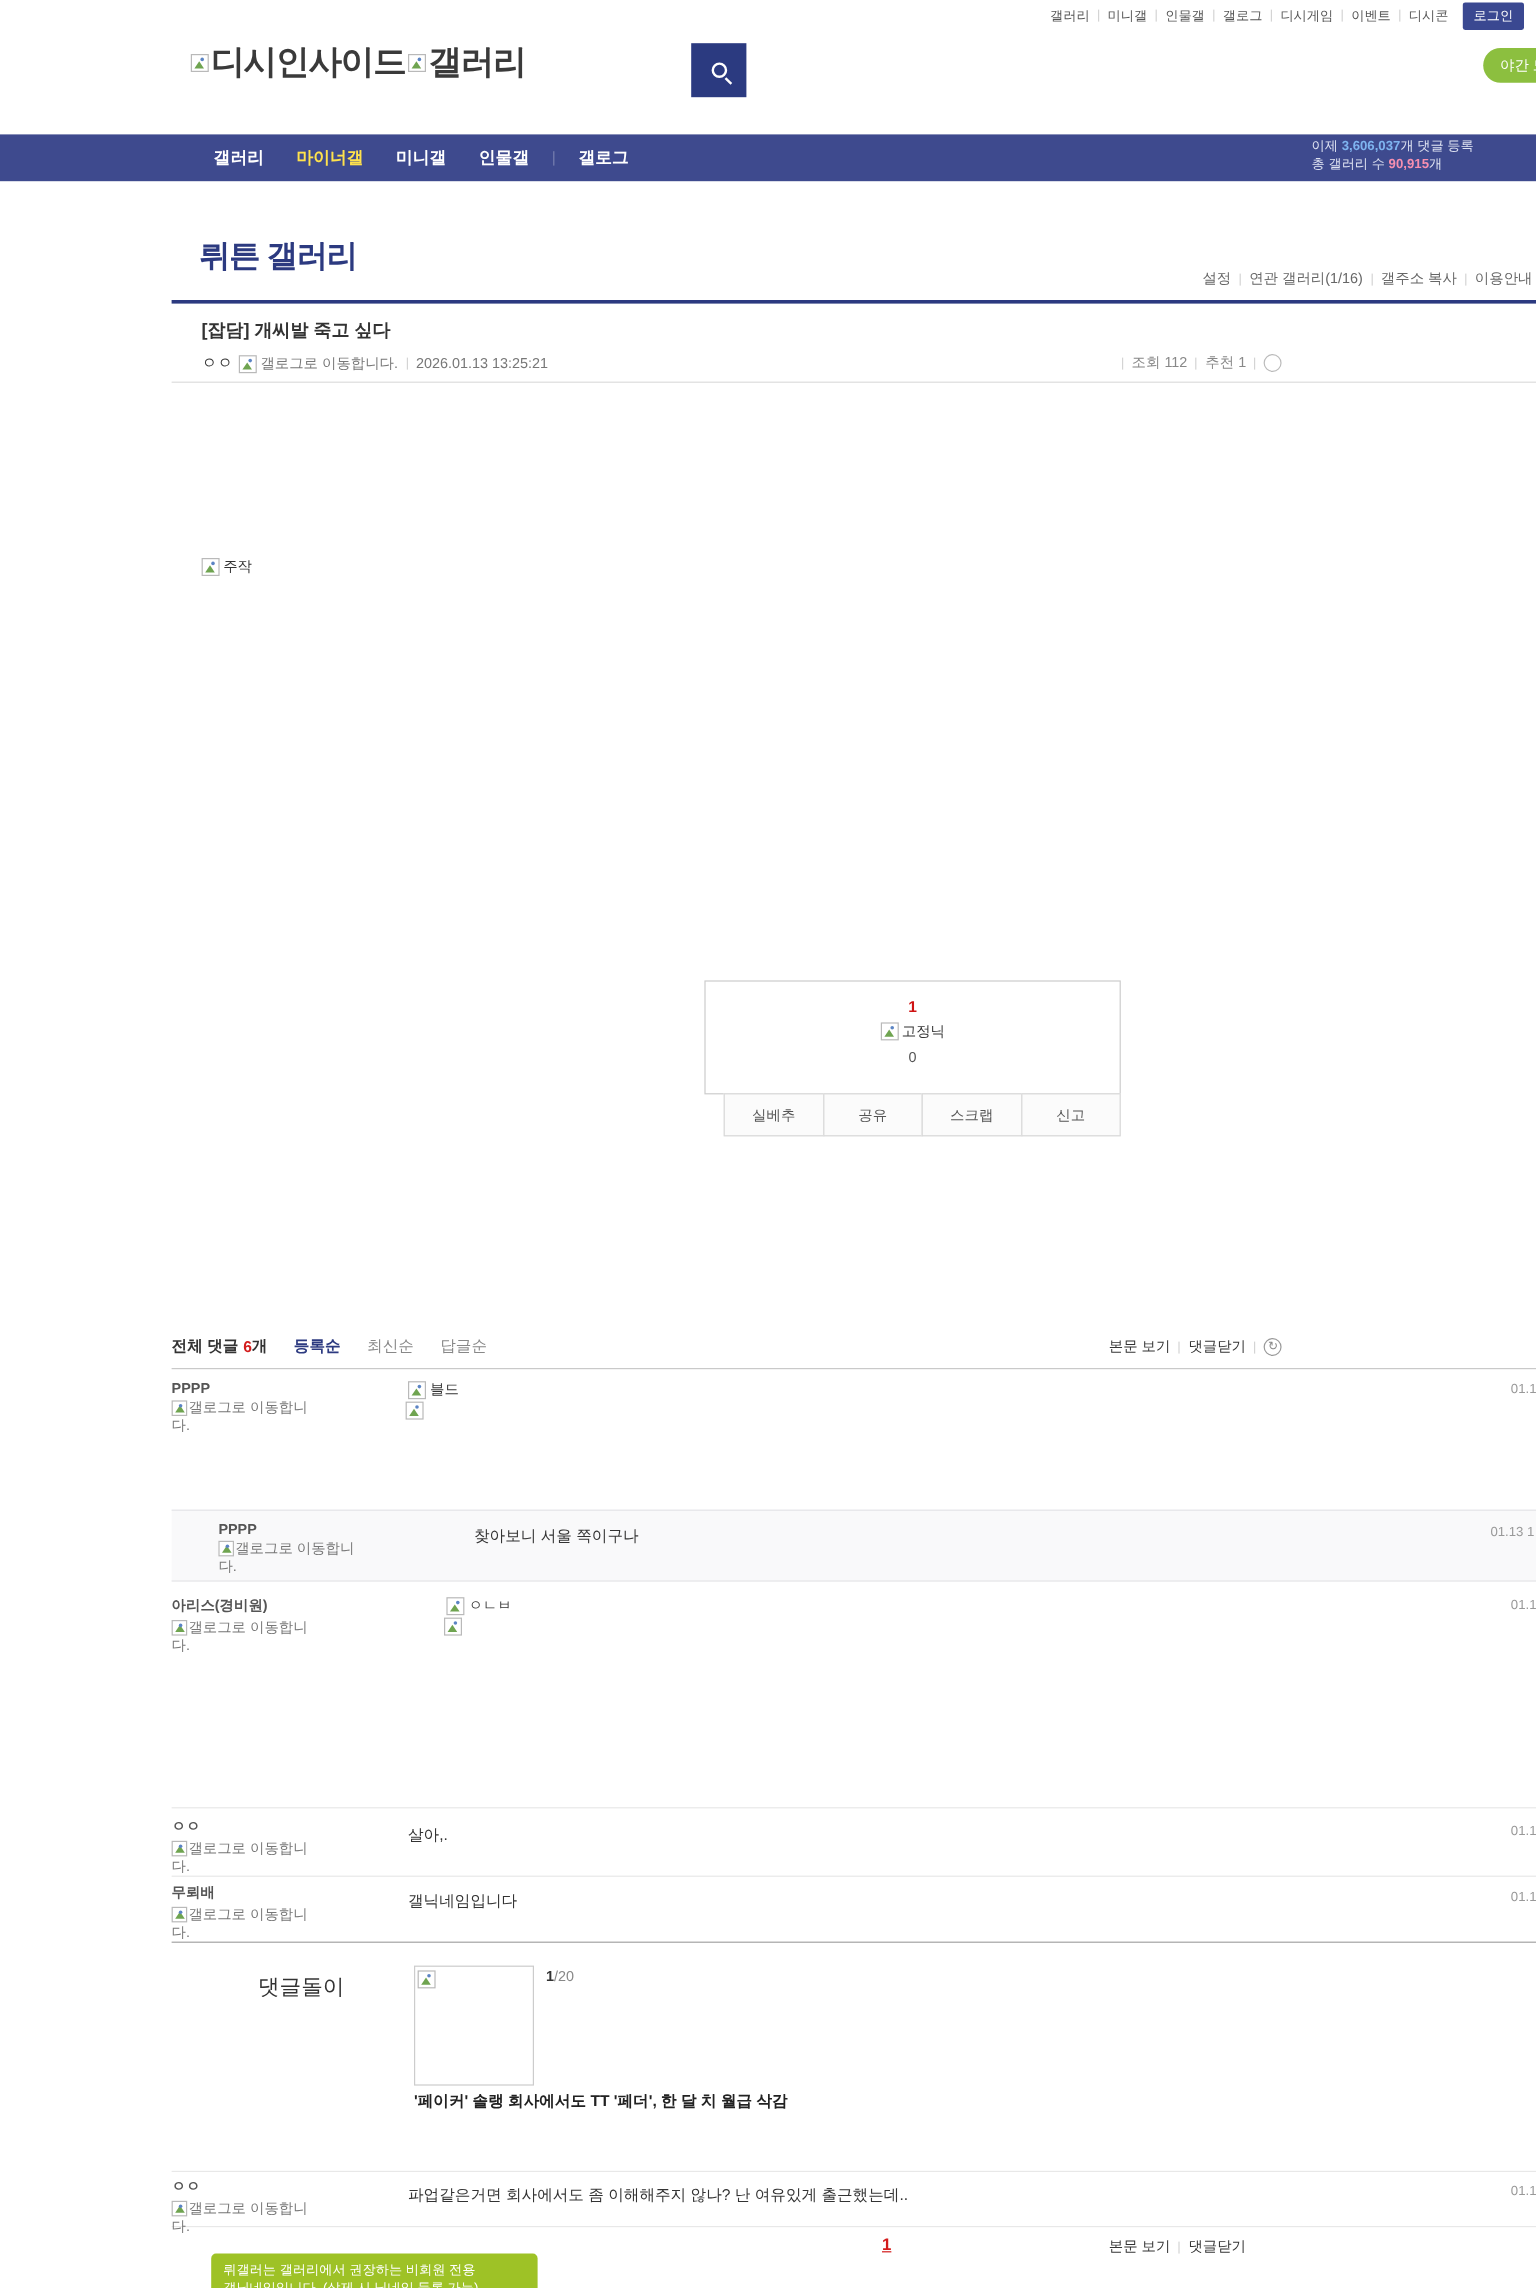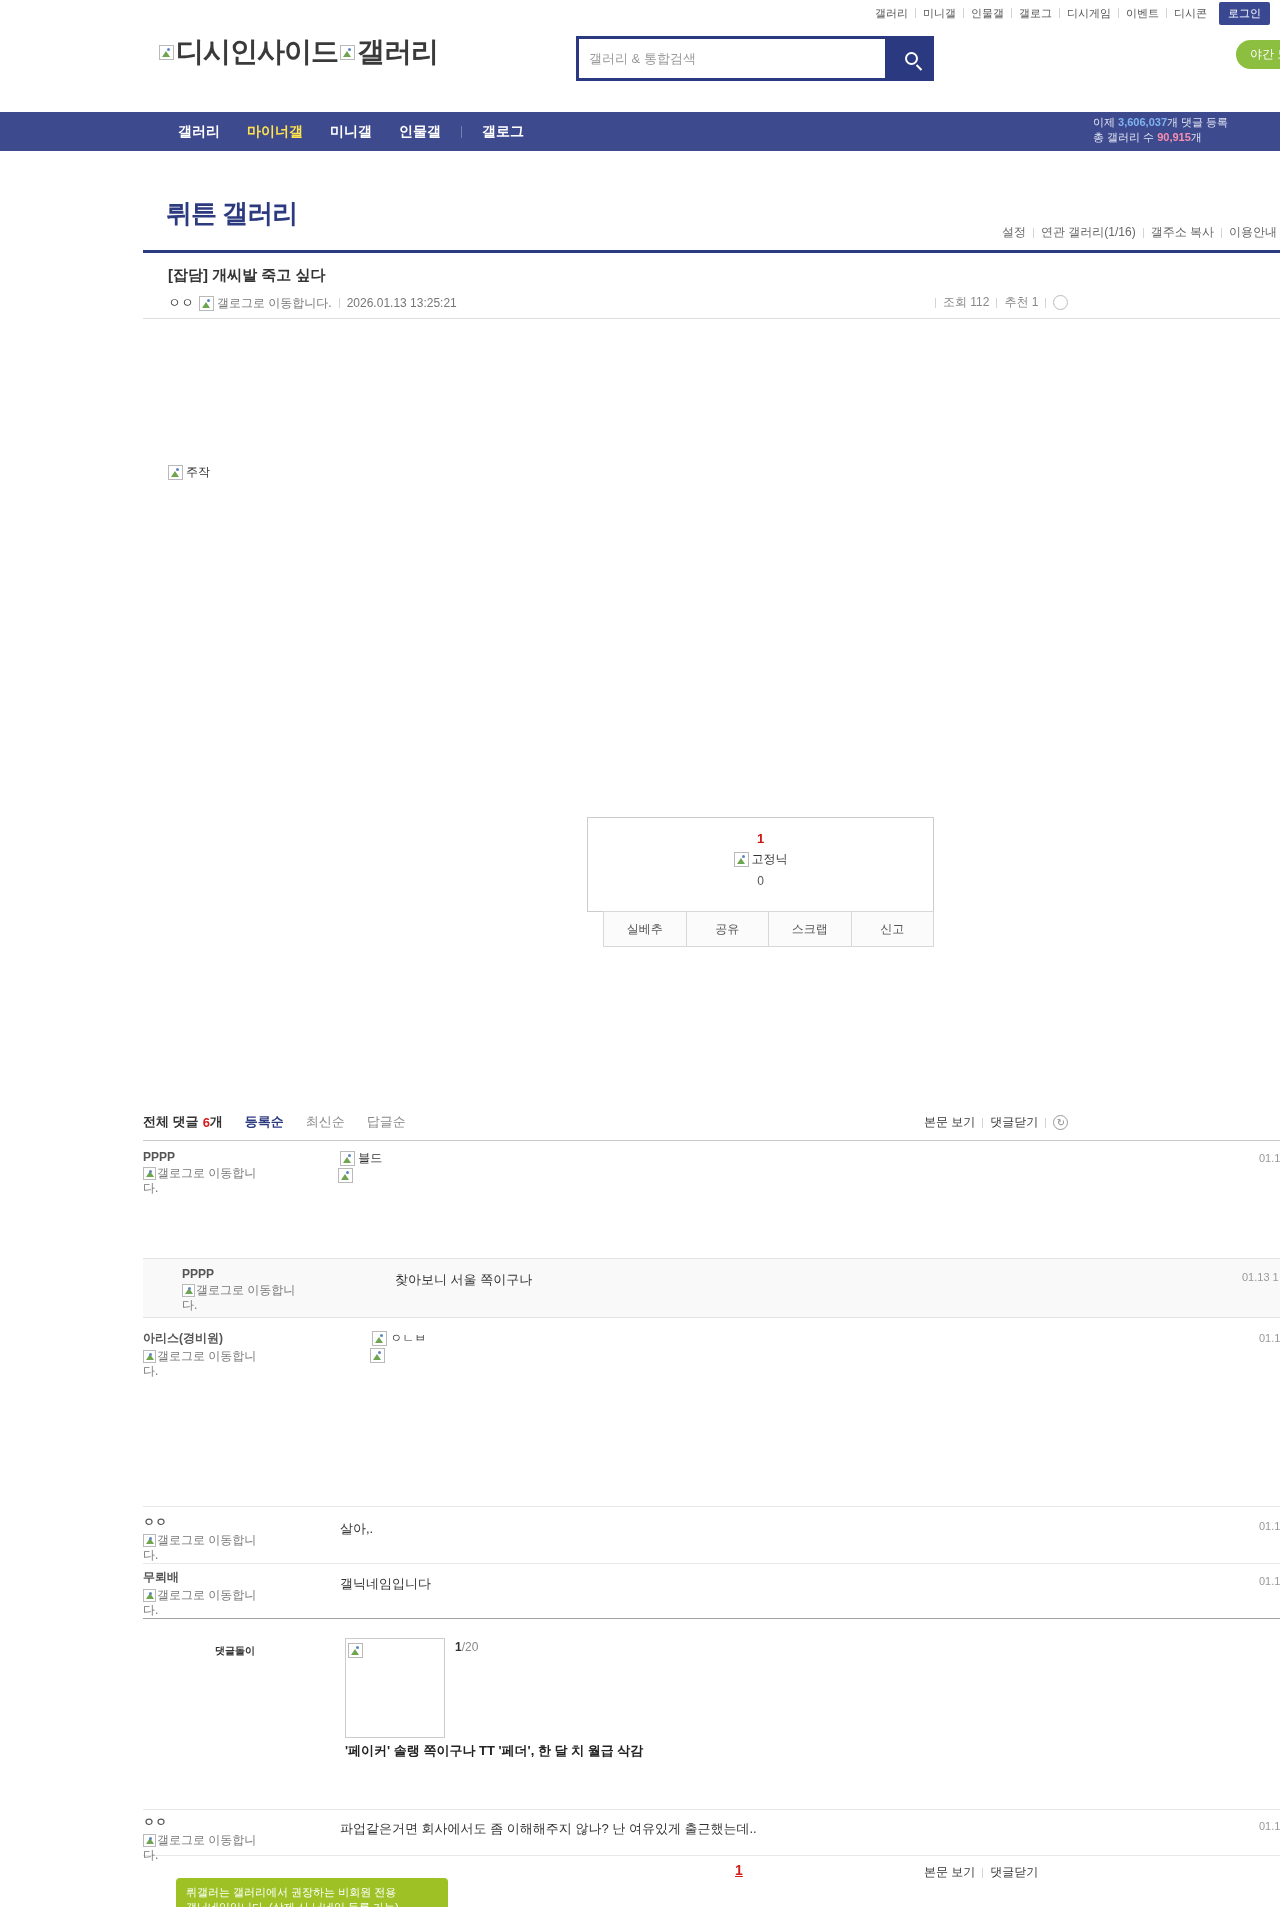--- a/index.html
+++ b/index.html
@@ -94,21 +94,21 @@
   .c-name{color:#555;font-weight:bold;font-size:12px;}
   .c-gallog{margin-top:2px;color:#777;font-size:12px;line-height:15px;width:122px;}
   .c-gallog .bimg{width:13px;height:13px;margin-right:1px;}
   .c-text{position:absolute;left:197px;font-size:13px;color:#333;}
   .c-time{position:absolute;left:1116px;font-size:11px;color:#999;white-space:nowrap;}
   .dccon{position:absolute;left:197px;top:2px;font-size:12px;color:#333;}
   .dccon .line2{margin-top:1px;margin-left:-2px;}
   .reply-row{background:#f9f9fa;border-top:1px solid #e4e4e8;border-bottom:1px solid #e4e4e8;}
 
   
-  #dotori-label{position:absolute;left:72px;top:14px;font-size:10px;font-weight:bold;color:#333;}
+  #dotori-label{position:absolute;left:72px;top:14px;font-size:18px;font-weight:normal;color:#333;}
   #dotori-imgbox{position:absolute;left:202px;top:8px;width:100px;height:100px;border:1px solid #ccc;background:#fff;padding:2px;}
   #dotori-pager{position:absolute;left:312px;top:10px;font-size:12px;}
   #dotori-pager .cur{font-weight:bold;color:#333;}
   #dotori-pager .tot{color:#888;}
   #dotori-headline{position:absolute;left:202px;top:112px;font-size:13px;font-weight:bold;color:#222;cursor:pointer;}
 
   
   #c-footer{position:absolute;left:0;top:751px;width:1137px;height:34px;}
   #c-page{position:absolute;left:592px;top:6px;font-size:14px;font-weight:bold;color:#d31c1c;text-decoration:underline;cursor:pointer;}
 
@@ -138,21 +138,20 @@
   </div>
 
   <div class="abs" id="logo">
     <span class="bimg"></span>
     <span>디시인사이드</span>
     <span class="bimg"></span>
     <span>갤러리</span>
   </div>
 
   <div class="abs" id="searchwrap">
-    <input id="search-input" type="text" placeholder="갤러리 &amp; 통합검색" style="">
     <button id="search-btn">
         <span class="mag"></span>
       </button>
   </div>
 
   <div class="abs" id="night-pill">야간 모드</div>
 
   <div class="abs" id="navbar">
     <div id="nav-items">
       <span class="nav-item">갤러리</span>
@@ -293,21 +292,21 @@
     </div>
 
     <div class="c-row" style="top:525px;height:180px;border-bottom:1px solid #e8e8e8;">
       <span id="dotori-label">댓글돌이</span>
       <div id="dotori-imgbox">
         <span class="bimg"></span>
       </div>
       <div id="dotori-pager">
         <span class="cur">1</span><span class="tot">/20</span>
       </div>
-      <div id="dotori-headline">'페이커' 솔랭 쪽이구나 TT '페더', 한 달 치 월급 삭감</div>
+      <div id="dotori-headline">'페이커' 솔랭 회사에서도 TT '페더', 한 달 치 월급 삭감</div>
     </div>
 
     <div class="c-row" style="top:707px;height:44px;border-bottom:1px solid #e8e8e8;">
       <div class="c-author" style="top:2px;">
         <div class="c-name">ㅇㅇ</div>
         <div class="c-gallog"><span class="bimg"></span><span>갤로그로 이동합니다.</span></div>
       </div>
       <span class="c-text" style="top:8px;">파업같은거면 회사에서도 좀 이해해주지 않나? 난 여유있게 출근했는데..</span>
       <span class="c-time" style="top:8px;">01.13 1</span>
     </div>

